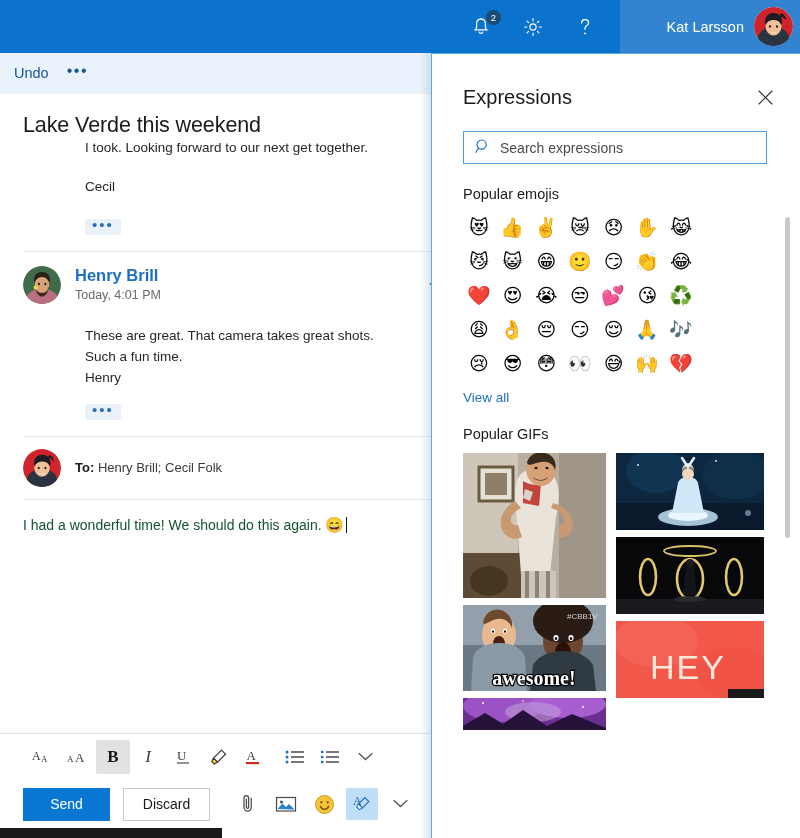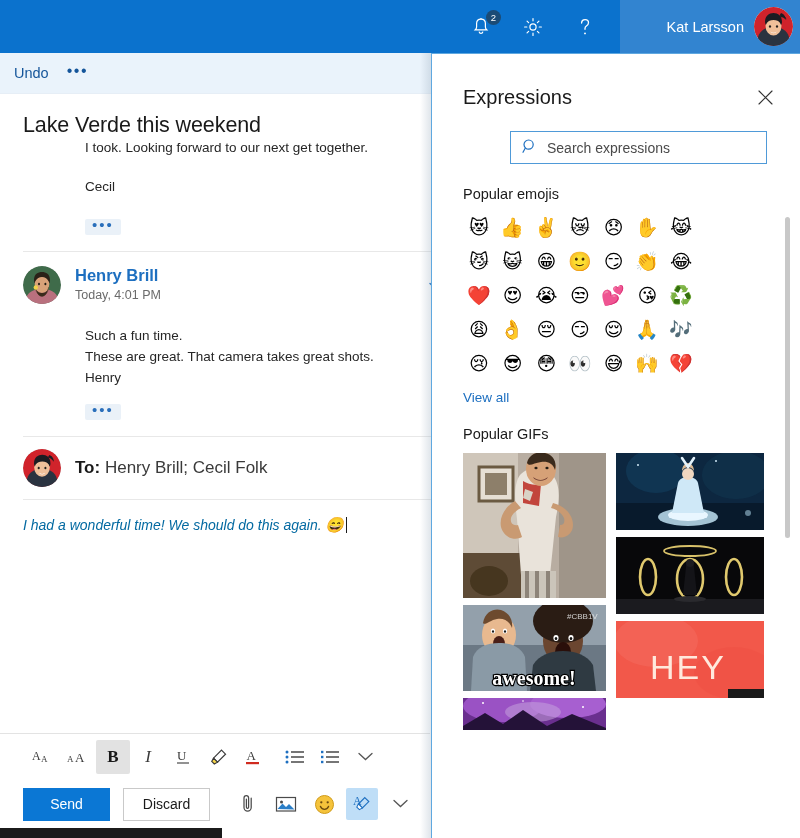--- a/index.html
+++ b/index.html
@@ -125,30 +125,29 @@
   .msg-time { color: #6b6b6b; font-size: 12.5px; margin-top: 4px; }
   .chevron-collapse {
     position: absolute; right: 14px; top: 26px;
     color: #1d6fc0; cursor: pointer;
   }
 
   .to-row {
     display: flex; align-items: center;
     padding: 12px 7px 12px 7px;
   }
-  .to-text { margin-left: 14px; font-size: 17px; color: #3a3a3a; }
+  .to-text { margin-left: 14px; font-size: 13px; color: #3a3a3a; }
   .to-text b { color: #1a1a1a; font-weight: bold; }
 
   .compose-divider { height: 1px; background: #e8e8e8; margin: 0 7px; }
   .compose-body {
     padding: 16px 7px 0 7px;
-    font-size: 14px; color: #0369a1;
+    font-size: 14px; color: #14532d;
     min-height: 150px;
     cursor: text;
-    font-style: italic;
   }
   .caret {
     display: inline-block; width: 1px; height: 16px;
     background: #1a1a1a; vertical-align: -3px; margin-left: 2px;
   }
   .emoji-inline { font-size: 15px; }
 
   .compose-dots-wrap { padding: 0 7px; margin-top: 128px; }
 
   
@@ -223,21 +222,21 @@
   .exp-header {
     display: flex; align-items: center; justify-content: space-between;
     padding: 30px 22px 0 31px;
   }
   .exp-title { font-size: 20px; color: #1a1a1a; }
   .close-btn {
     width: 26px; height: 26px; cursor: pointer;
     display: flex; align-items: center; justify-content: center;
     color: #333;
   }
-  .search-wrap { padding: 21px 33px 0 31px; margin-left: 47px; }
+  .search-wrap { padding: 21px 33px 0 31px; }
   .search-box {
     height: 33px; border: 1px solid #4f9ad8;
     display: flex; align-items: center; gap: 9px;
     padding-left: 11px; background: #fff; cursor: text;
   }
   .search-ph { color: #4a4a4a; font-size: 14px; }
   .tabs {
     display: flex; gap: 25px; padding: 19px 0 0 31px;
   }
   .tab {
@@ -378,22 +377,22 @@
             <div class="msg-time">Today, 4:01 PM</div>
           </div>
           <span class="chevron-collapse">
             <svg width="16" height="10" viewBox="0 0 16 10">
                 <path d="M1 1.5L8 8l7-6.5" stroke="#1d6fc0" stroke-width="1.4" fill="none" stroke-linecap="round"></path>
               </svg>
           </span>
         </div>
 
         <div class="msg-body" style="margin-top:22px">
+          <p class="tight">These are great. That camera takes great shots.</p>
           <p class="tight">Such a fun time.</p>
-          <p class="tight">These are great. That camera takes great shots.</p>
           <p class="tight">Henry</p>
         </div>
         <div style="height:12px"></div>
         <span class="dots-pill">•••</span>
       </div>
 
       <div class="divider"></div>
 
       <div class="to-row">
         <span class="avatar avatar-kat-sm">

